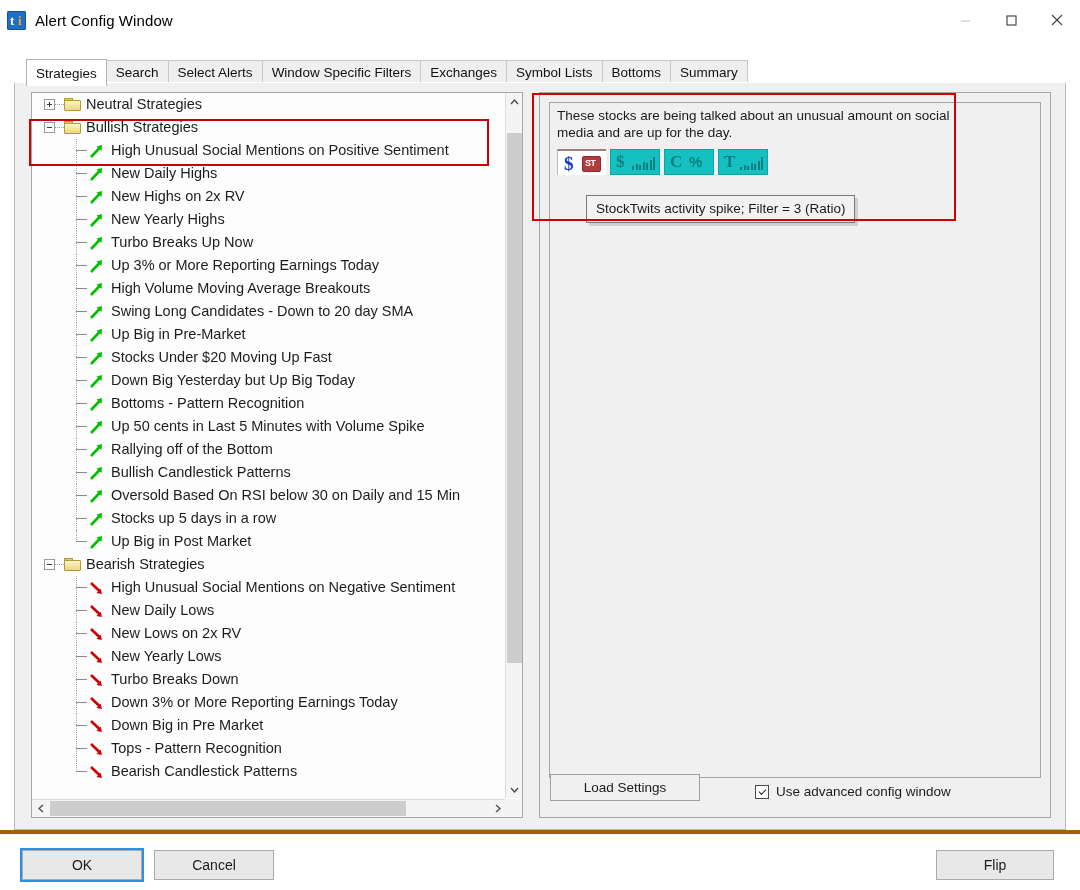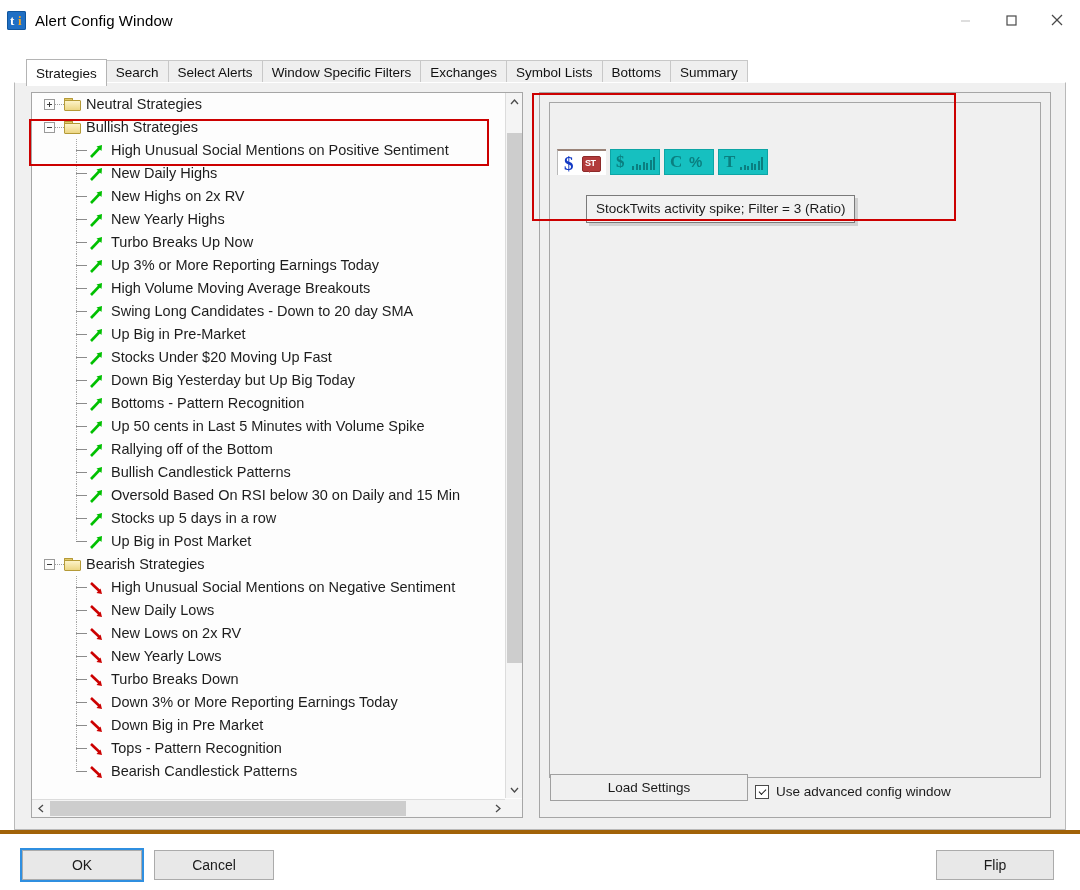--- a/index.html
+++ b/index.html
@@ -250,21 +250,21 @@
     position:absolute;left:36px;top:92px;
     background:#f2f2f2;border:1px solid #7a7a7a;
     padding:4px 9px 5px 9px;
     font-size:13.5px;color:#1b1b1b;line-height:17px;
     box-shadow:3px 3px 0 rgba(150,150,150,.35);
     white-space:nowrap;
   }
   #desc-highlight{left:532px;top:93px;width:424px;height:128px;}
 
   .loadbtn{
-    position:absolute;left:10px;bottom:16px;width:198px;height:27px;
+    position:absolute;left:10px;bottom:16px;width:150px;height:27px;
     background:#f0f0f0;border:1px solid #a0a0a0;
     font-size:13.5px;color:#1b1b1b;
     display:flex;align-items:center;justify-content:center;
     box-sizing:border-box;
   }
   .chkwrap{
     position:absolute;left:215px;bottom:18px;display:flex;align-items:center;
     font-size:13.5px;color:#1b1b1b;
   }
   .chkbox{
@@ -638,20 +638,21 @@
         <svg width="6" height="9" viewBox="0 0 6 9">
             <polyline points="1,1 5,4.5 1,8" fill="none" stroke="#4a4a4a" stroke-width="1.3"></polyline>
           </svg>
       </div>
     </div>
     <div class="corner"></div>
   </div>
 
   <div class="rightbox">
     <div class="descpanel">
+      <div class="desctext">These stocks are being talked about an unusual amount on social media and are up for the day.</div>
 
       <div class="iconrow">
         <div class="ico first">
           <span class="glyph dollar">$</span>
           <span class="stbadge"></span>
           <span class="sttail"></span>
         </div>
         <div class="ico teal">
           <span class="glyph g1">$</span>
           <span class="barset">

